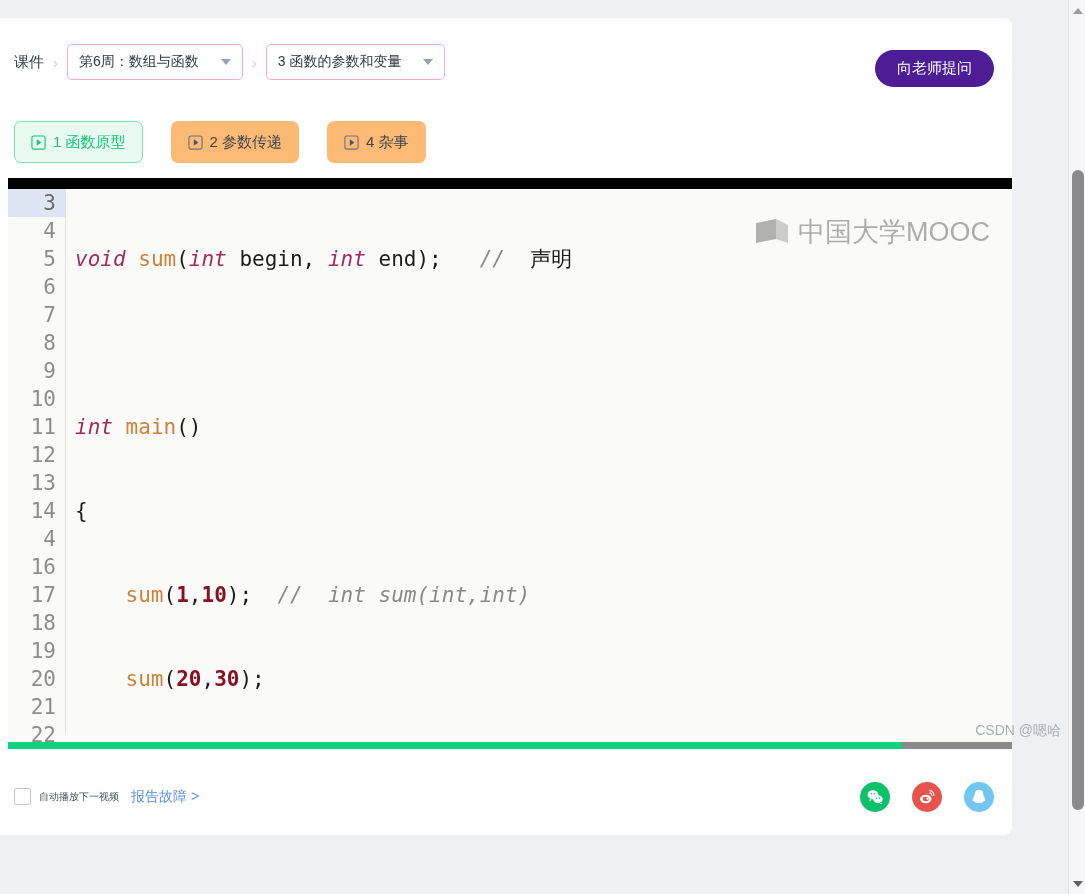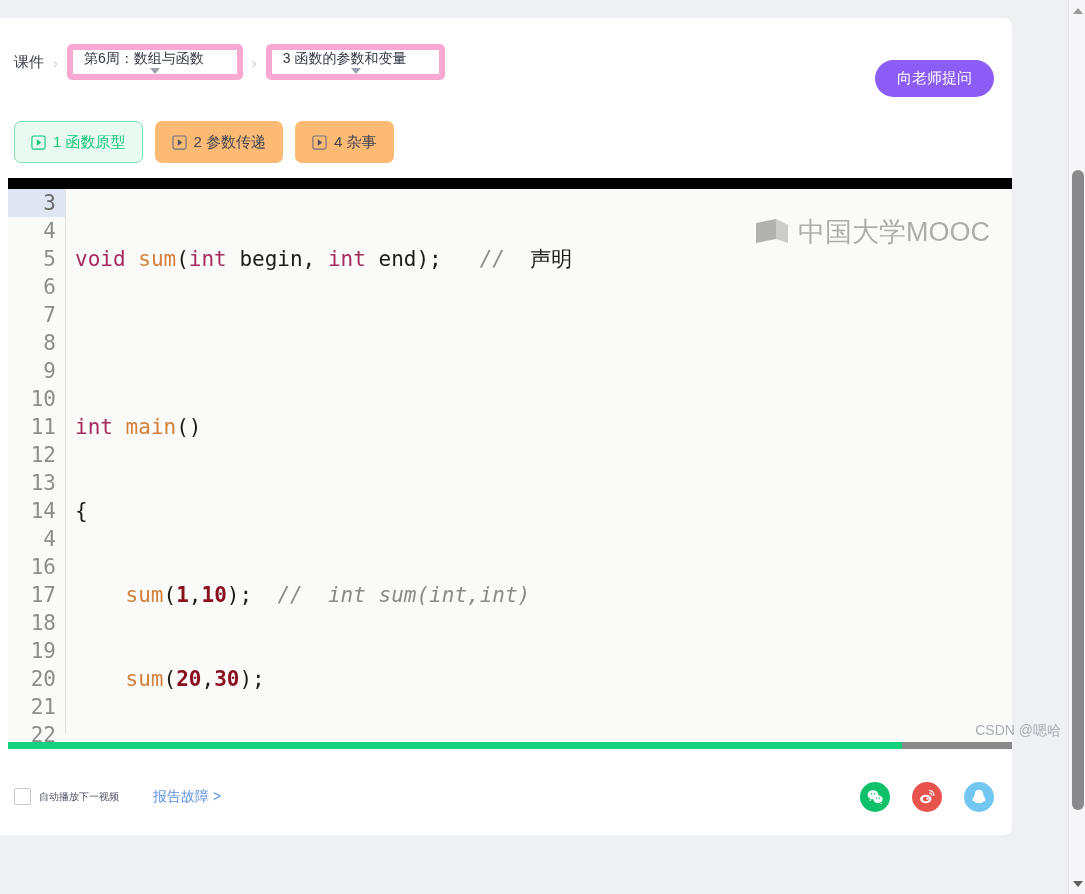--- a/index.html
+++ b/index.html
@@ -48,63 +48,62 @@
     color: #c7ccd6;
     font-size: 15px;
     margin: 0 9px;
     user-select: none;
   }
   .crumb-select {
     display: flex;
     align-items: center;
     justify-content: space-between;
     height: 36px;
-    border: 6px solid #f9a8d4;
+    border: 1px solid #f9a8d4;
     border-radius: 5px;
     background: #fff;
     padding: 0 11px;
     font-size: 14px;
     color: #333844;
     white-space: nowrap;
     cursor: pointer;
-    flex-direction: column;
   }
   .crumb-select .sel-text { margin-right: 22px; }
   .caret {
     width: 0; height: 0;
     border-left: 5px solid transparent;
     border-right: 5px solid transparent;
     border-top: 6px solid #9aa1ad;
     flex: none;
   }
 
   .ask-btn {
     position: absolute;
     right: 18px;
-    top: 42px;
+    top: 32px;
     height: 37px;
     padding: 8px 22px;
-    background: #8b5cf6;
+    background: #4c1d95;
     color: #ffffff;
     border: none;
     border-radius: 19px;
     font-size: 15px;
     font-family: "Liberation Sans", "DejaVu Sans", sans-serif;
     cursor: pointer;
     display: flex;
     align-items: center;
   }
 
   
   .tabs {
     position: absolute;
     left: 14px;
     top: 103px;
     display: flex;
-    gap: 12px;
+    gap: 28px;
   }
   .tab {
     display: flex;
     align-items: center;
     height: 42px;
     padding: 0 16px;
     border-radius: 7px;
     background: #fdba74;
     border: 1px solid transparent;
     font-size: 15px;
@@ -172,21 +171,21 @@
     position: absolute;
     left: 58px; top: 0;
     padding-left: 9px;
     white-space: pre;
   }
   .code .ln {
     height: 28px;
     line-height: 28px;
     color: #1c1c1c;
   }
-  .kw   { color: #a52b5e; }
+  .kw   { color: #a52b5e; font-style: italic; }
   .fn   { color: #d2803a; }
   .num  { color: #8a1020; font-weight: bold; }
   .cmt  { color: #8a8a8a; font-style: italic; }
   .cmtz { color: #1c1c1c; }
   .pn   { color: #1c1c1c; }
 
   .mooc-logo {
     position: absolute;
     right: 22px;
     top: 36px;
@@ -238,21 +237,21 @@
   }
   .chk-label {
     font-size: 10px;
     color: #4b5160;
     margin-left: 8px;
     white-space: nowrap;
   }
   .report-link {
     font-size: 14px;
     color: #5a8fe0;
-    margin-left: 34px;
+    margin-left: 12px;
     white-space: nowrap;
     cursor: pointer;
     text-decoration: none;
   }
   .socials {
     margin-left: auto;
     display: flex;
     gap: 22px;
     align-items: center;
   }

